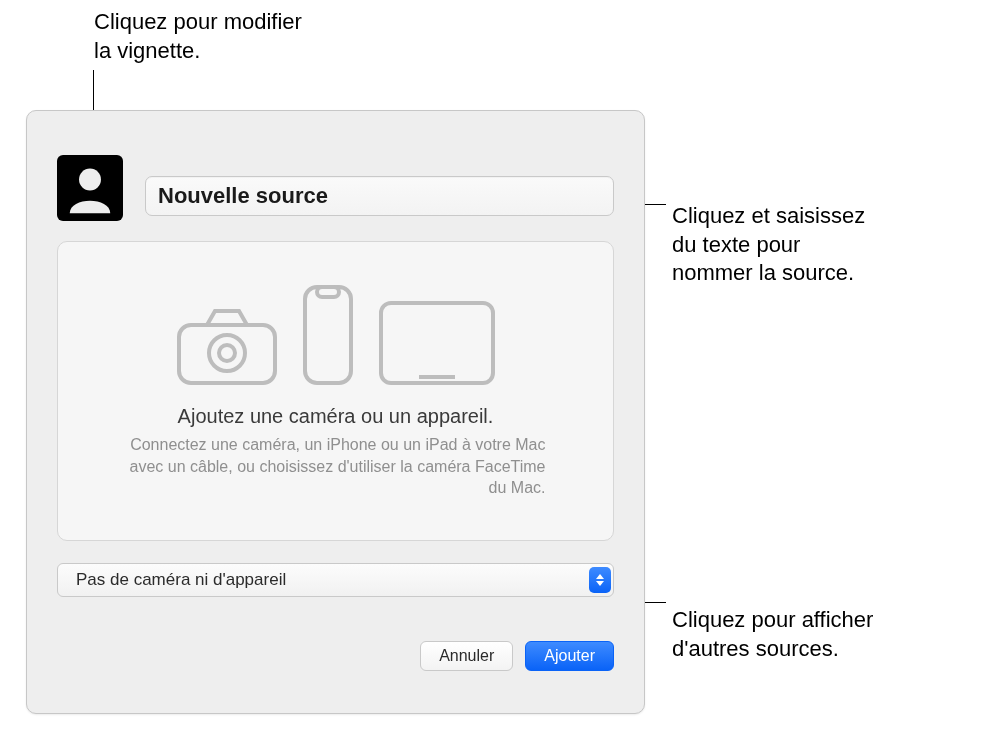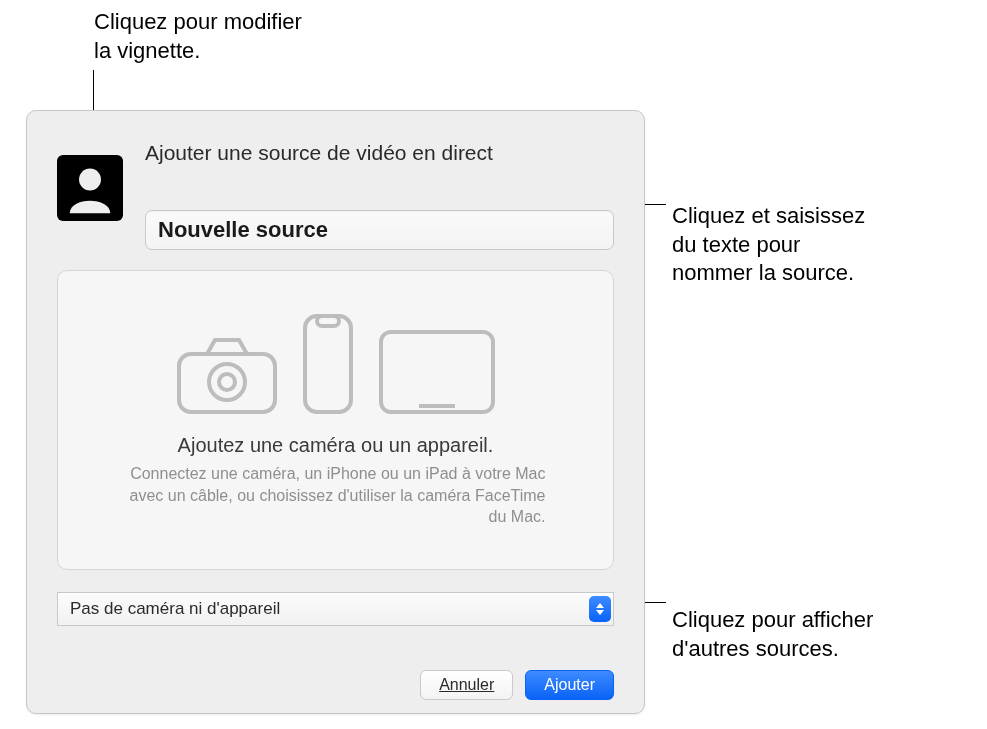--- a/index.html
+++ b/index.html
@@ -109,25 +109,25 @@
       color: #8f8f8f;
       line-height: 1.35;
       max-width: 420px;
     }
 
     .dropdown {
       margin-top: 22px;
       width: 100%;
       height: 34px;
       border: 1px solid #c9c9c9;
-      border-radius: 0;
+      border-radius: 6px;
       background: linear-gradient(#fcfcfc,#f1f1f1);
       display: flex;
       align-items: center;
-      padding: 0 2px 0 12px;
+      padding: 0 2px 0 18px;
       cursor: pointer;
     }
     .dropdown-label {
       flex: 1;
       font-size: 17px;
       color: #2b2b2b;
     }
     .dropdown-arrows {
       width: 22px;
       height: 26px;
@@ -159,21 +159,20 @@
       border-radius: 6px;
       font-size: 16px;
       cursor: pointer;
       border: 1px solid transparent;
       display: flex; align-items: center; justify-content: center;
     }
     .btn-secondary {
       background: linear-gradient(#ffffff,#f3f3f3);
       border-color: #c9c9c9;
       color: #2a2a2a;
-      text-decoration: underline;
     }
     .btn-primary {
       background: linear-gradient(#3e8bff,#0a63f7);
       color: #fff;
       border-color: #0a63f7;
     }
   </style>
 </head>
 <body>
 
@@ -188,21 +187,20 @@
 <div class="window">
 
   <div class="header-row">
     <div class="avatar">
       <svg viewBox="0 0 64 64">
         <circle cx="32" cy="22" r="13" fill="#eeeeee"></circle>
         <path d="M8 62 C8 42 56 42 56 62 Z" fill="#eeeeee"></path>
       </svg>
     </div>
     <div class="header-texts">
-      <div class="title">Ajouter une source de vidéo en direct</div>
       <input class="name-field" type="text" value="Nouvelle source" style="">
     </div>
   </div>
 
   <div class="preview-box">
     <div class="icon-row">
       <svg width="104" height="82" viewBox="0 0 104 82">
         <rect x="4" y="20" width="96" height="58" rx="12"></rect>
         <path d="M32 20 L40 6 L64 6 L72 20"></path>
         <circle cx="52" cy="48" r="18"></circle>

